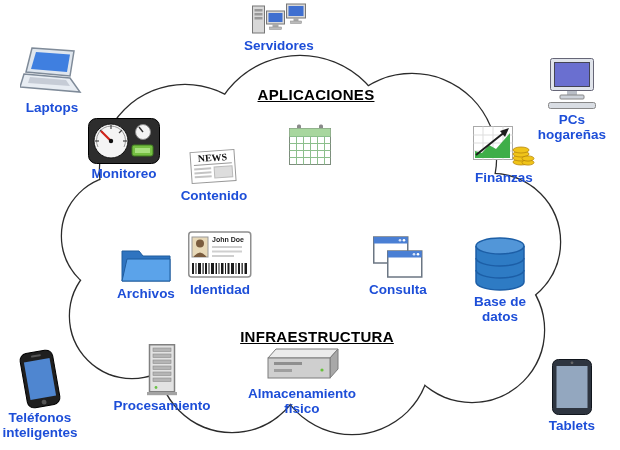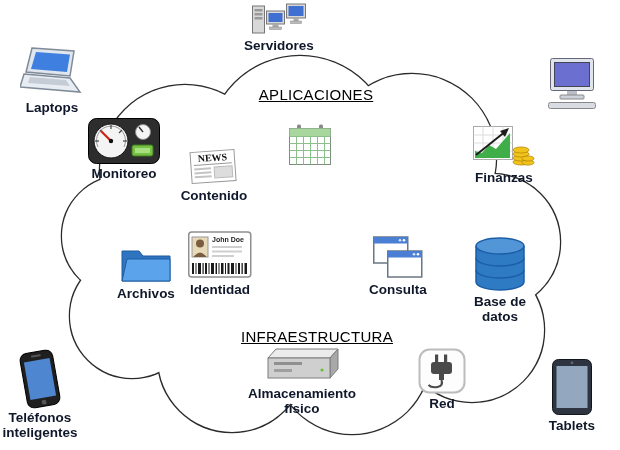--- a/index.html
+++ b/index.html
@@ -1,21 +1,21 @@
 <!DOCTYPE html>
 <html><head>
 <meta charset="utf-8">
 <style>
   * { margin:0; padding:0; box-sizing:border-box; }
   html,body { background:#fff; font-family:"Liberation Sans", sans-serif; }
   #canvas { position:relative; width:620px; height:450px; background:#fff; overflow:hidden; }
   #cloud { position:absolute; left:0; top:0; }
   .group { position:absolute; display:flex; flex-direction:column; align-items:center; gap:2px; }
-  .lbl { font-weight:bold; font-size:13.5px; color:#0f172a; text-align:center; line-height:1.12; }
-  .hdr { position:absolute; font-weight:normal; font-size:15px; color:#000;
+  .lbl { font-weight:bold; font-size:13.5px; color:#1d4ed8; text-align:center; line-height:1.12; }
+  .hdr { position:absolute; font-weight:bold; font-size:15px; color:#000;
          text-decoration:underline; text-align:center; letter-spacing:0.3px; }
   .icon { display:block; }
 </style>
 </head>
 <body>
 
 <div id="canvas">
 
   <svg id="cloud" width="620" height="450">
     <g stroke="#2b2b2b" stroke-width="2.5" fill="#ffffff">
@@ -77,20 +77,21 @@
   </div>
 
   <div class="group" style="left:524px;top:58px;width:96px">
     <svg class="icon" width="52" height="52" viewBox="0 0 52 52">
       <rect x="4.5" y="0.5" width="43" height="32" rx="2" fill="#e0e4eb" stroke="#667"></rect>
       <rect x="8.5" y="4.5" width="35" height="24" fill="#6a6fd0" stroke="#445"></rect>
       <rect x="21" y="33" width="10" height="4" fill="#b9bec7"></rect>
       <rect x="14" y="37" width="24" height="4" rx="1" fill="#cdd2da" stroke="#888"></rect>
       <rect x="2.5" y="44.5" width="47" height="6" rx="2" fill="#d9dde3" stroke="#888"></rect>
     </svg>
+    <span class="lbl">PCs hogareñas</span>
   </div>
 
   <div class="group" style="left:0px;top:350px;width:80px">
     <svg class="icon" width="36" height="58" viewBox="0 0 36 58" style="transform:rotate(-10deg)">
       <rect x="1.5" y="1.5" width="33" height="55" rx="7" fill="#1f1f1f" stroke="#000"></rect>
       <rect x="5" y="10" width="26" height="38" fill="#4f86d0"></rect>
       <rect x="13" y="4.5" width="10" height="2" rx="1" fill="#555"></rect>
       <circle cx="18" cy="52.5" r="2.4" fill="#555"></circle>
     </svg>
     <span class="lbl">Teléfonos inteligentes</span>
@@ -248,38 +249,43 @@
   <div class="group" style="left:458px;top:234px;width:84px">
     <svg class="icon" width="54" height="58" viewBox="0 0 54 58">
       <path d="M3,12 v36 a24,8 0 0 0 48,0 v-36" fill="#2e7bc4" stroke="#1c5ea6" stroke-width="1.5"></path>
       <path d="M3,36 a24,8 0 0 0 48,0" fill="none" stroke="#1c5ea6" stroke-width="1.5"></path>
       <path d="M3,24 a24,8 0 0 0 48,0" fill="none" stroke="#1c5ea6" stroke-width="1.5"></path>
       <ellipse cx="27" cy="12" rx="24" ry="8" fill="#5296d8" stroke="#1c5ea6" stroke-width="1.5"></ellipse>
     </svg>
     <span class="lbl">Base de datos</span>
   </div>
 
+  <div class="group" style="left:104px;top:344px;width:116px">
+    <svg class="icon" width="36" height="52" viewBox="0 0 36 52">
+      <rect x="5.5" y="0.75" width="25" height="47" fill="#e2e2e2" stroke="#808080" stroke-width="1.5"></rect>
+      <g fill="#b5b5b5" stroke="#8a8a8a" stroke-width="0.6">
+        <rect x="9" y="4" width="18" height="3.4"></rect>
+        <rect x="9" y="10" width="18" height="3.4"></rect>
+        <rect x="9" y="16" width="18" height="3.4"></rect>
+        <rect x="9" y="22" width="18" height="3.4"></rect>
+        <rect x="9" y="28" width="18" height="3.4"></rect>
+        <rect x="9" y="34" width="18" height="3.4"></rect>
+      </g>
+      <circle cx="12" cy="43.5" r="1.4" fill="#6cc24a"></circle>
+      <rect x="3" y="48" width="30" height="3.2" fill="#a3a3a3"></rect>
+    </svg>
+    <span class="lbl">Procesamiento</span>
+  </div>
 
   <div class="group" style="left:240px;top:344px;width:124px">
     <svg class="icon" width="76" height="40" viewBox="0 0 76 40">
       <polygon points="4,14 12,5 74,5 66,14" fill="#ececec" stroke="#7d7d7d"></polygon>
       <polygon points="66,14 74,5 74,25 66,34" fill="#a8a8a8" stroke="#7d7d7d"></polygon>
       <rect x="4" y="14" width="62" height="20" fill="#cfcfcf" stroke="#7d7d7d"></rect>
       <rect x="10" y="18" width="28" height="3" fill="#8f8f8f"></rect>
       <rect x="10" y="25" width="18" height="3" fill="#9f9f9f"></rect>
       <circle cx="58" cy="26" r="1.6" fill="#67c23a"></circle>
     </svg>
     <span class="lbl">Almacenamiento físico</span>
   </div>
 
-  <div class="group" style="left:398px;top:348px;width:88px">
-    <svg class="icon" width="48" height="46" viewBox="0 0 48 46">
-      <rect x="1.5" y="1.5" width="45" height="43" rx="10" fill="#fdfdfd" stroke="#bcbcbc" stroke-width="2"></rect>
-      <rect x="17" y="6.5" width="3.2" height="8" fill="#4a4a4a"></rect>
-      <rect x="26" y="6.5" width="3.2" height="8" fill="#4a4a4a"></rect>
-      <rect x="13" y="14" width="21" height="12" rx="3" fill="#4a4a4a"></rect>
-      <rect x="21" y="26" width="5" height="6" fill="#4a4a4a"></rect>
-      <path d="M23.5,32 q2,6 -4,7 t-9,-2" stroke="#4a4a4a" stroke-width="2.2" fill="none"></path>
-    </svg>
-    <span class="lbl">Red</span>
-  </div>
 
 </div>
 
 </body></html>

